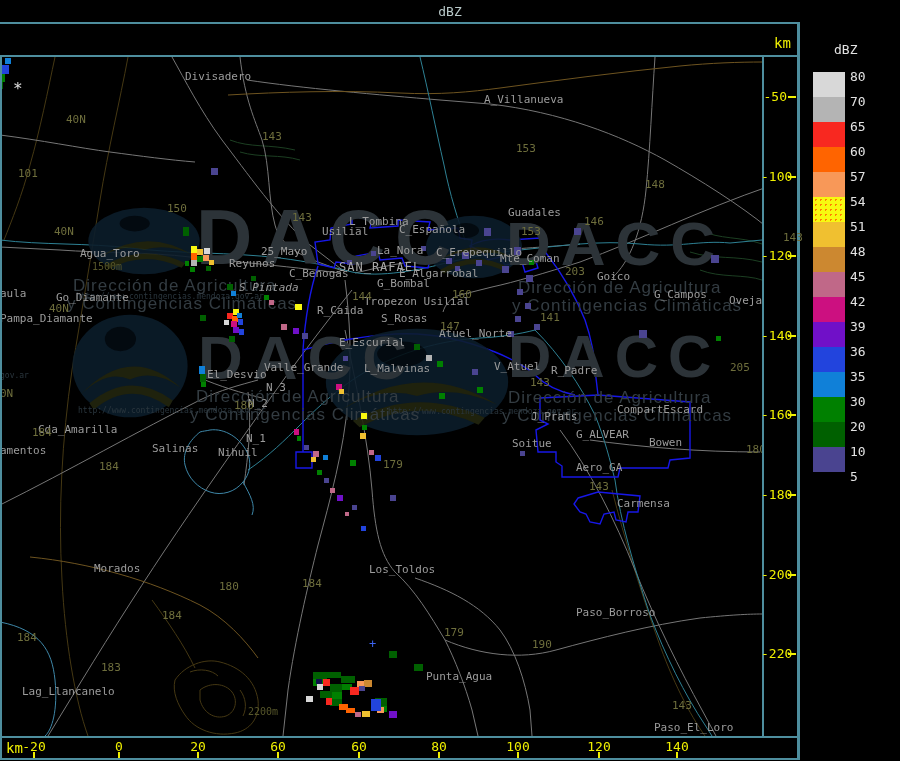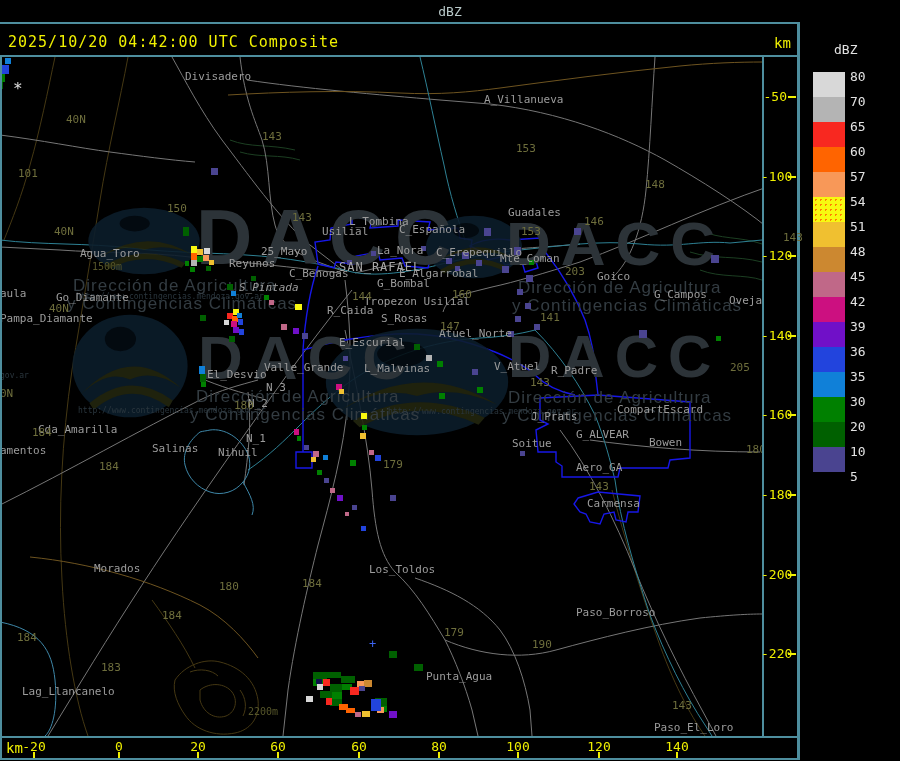--- a/index.html
+++ b/index.html
@@ -40,21 +40,20 @@
 <body>
 
 <div id="frame">
 
   <div id="titlebar">
     <div id="title">dBZ</div>
   </div>
   <div class="tealline" style="left:0;top:22px;width:900px;height:2px;"></div>
 
   <div id="infobar">
-    <div id="timestamp">2025/10/20 04:42:00 UTC Composite</div>
     <div id="km-unit">km</div>
   </div>
 
   <div class="tealline" style="left:0;top:55px;width:800px;height:2px;"></div>
   <div class="tealline" style="left:0;top:55px;width:2px;height:705px;"></div>
   <div class="tealline" style="left:762px;top:57px;width:2px;height:679px;"></div>
   <div class="tealline" style="left:0;top:736px;width:800px;height:2px;"></div>
   <div class="tealline" style="left:797px;top:24px;width:3px;height:736px;"></div>
   <div class="tealline" style="left:0;top:758px;width:800px;height:2px;"></div>
 
@@ -311,21 +310,21 @@
       <div class="maplabel" style="left: 397px; top: 166px;">C_Española</div>
       <div class="maplabel" style="left: 375px; top: 187px;">La_Nora</div>
       <div class="maplabel" style="left: 434px; top: 189px;">C_Erepequillo</div>
       <div class="maplabel" style="left: 498px; top: 195px;">Mte_Coman</div>
       <div class="maplabel big" style="left: 337px; top: 203px;">SAN_RAFAEL</div>
       <div class="maplabel" style="left: 287px; top: 210px;">C_Benogas</div>
       <div class="maplabel" style="left: 397px; top: 210px;">E_Algarrobal</div>
       <div class="maplabel" style="left: 375px; top: 220px;">G_Bombal</div>
       <div class="maplabel" style="left: 237px; top: 224px; font-style: italic;">S_Pintada</div>
       <div class="maplabel" style="left: 362px; top: 238px;">Tropezon Usilial</div>
-      <div class="maplabel" style="left: 325px; top: 247px;">R_Caida</div>
+      <div class="maplabel" style="left: 315px; top: 247px;">R_Caida</div>
       <div class="maplabel" style="left: 379px; top: 255px;">S_Rosas</div>
       <div class="maplabel" style="left: 437px; top: 270px;">Atuel_Norte</div>
       <div class="maplabel" style="left: 337px; top: 279px;">E_Escurial</div>
       <div class="maplabel" style="left: 262px; top: 304px;">Valle_Grande</div>
       <div class="maplabel" style="left: 362px; top: 305px;">L_Malvinas</div>
       <div class="maplabel" style="left: 492px; top: 303px;">V_Atuel</div>
       <div class="maplabel" style="left: 549px; top: 307px;">R_Padre</div>
       <div class="maplabel" style="left: 205px; top: 311px;">El_Desvio</div>
       <div class="maplabel" style="left: 264px; top: 324px;">N_3</div>
       <div class="maplabel" style="left: 246px; top: 340px;">N_2</div>
@@ -339,21 +338,21 @@
       <div class="maplabel" style="left: 54px; top: 234px;">Go_Diamante</div>
       <div class="maplabel" style="left: 595px; top: 213px;">Goico</div>
       <div class="maplabel" style="left: 652px; top: 231px;">G_Campos</div>
       <div class="maplabel" style="left: 727px; top: 237px;">Oveja</div>
       <div class="maplabel" style="left: 529px; top: 353px;">J_Prats</div>
       <div class="maplabel" style="left: 510px; top: 380px;">Soitue</div>
       <div class="maplabel" style="left: 615px; top: 346px;">CompartEscard</div>
       <div class="maplabel" style="left: 574px; top: 371px;">G_ALVEAR</div>
       <div class="maplabel" style="left: 647px; top: 379px;">Bowen</div>
       <div class="maplabel" style="left: 574px; top: 404px;">Aero_GA</div>
-      <div class="maplabel" style="left: 585px; top: 440px; text-align: center;">Carmensa</div>
+      <div class="maplabel" style="left: 615px; top: 440px; text-align: center;">Carmensa</div>
       <div class="maplabel" style="left: 574px; top: 549px;">Paso_Borroso</div>
       <div class="maplabel" style="left: 652px; top: 664px;">Paso_El_Loro</div>
       <div class="maplabel" style="left: 424px; top: 613px;">Punta_Agua</div>
       <div class="maplabel" style="left: 367px; top: 506px;">Los_Toldos</div>
       <div class="maplabel" style="left: 92px; top: 505px;">Morados</div>
       <div class="maplabel" style="left: 20px; top: 628px;">Lag_Llancanelo</div>
       <div class="routelabel" style="left: 16px; top: 110px;">101</div>
       <div class="routelabel" style="left: 260px; top: 73px;">143</div>
       <div class="routelabel" style="left: 165px; top: 145px;">150</div>
       <div class="routelabel" style="left: 64px; top: 56px;">40N</div>

